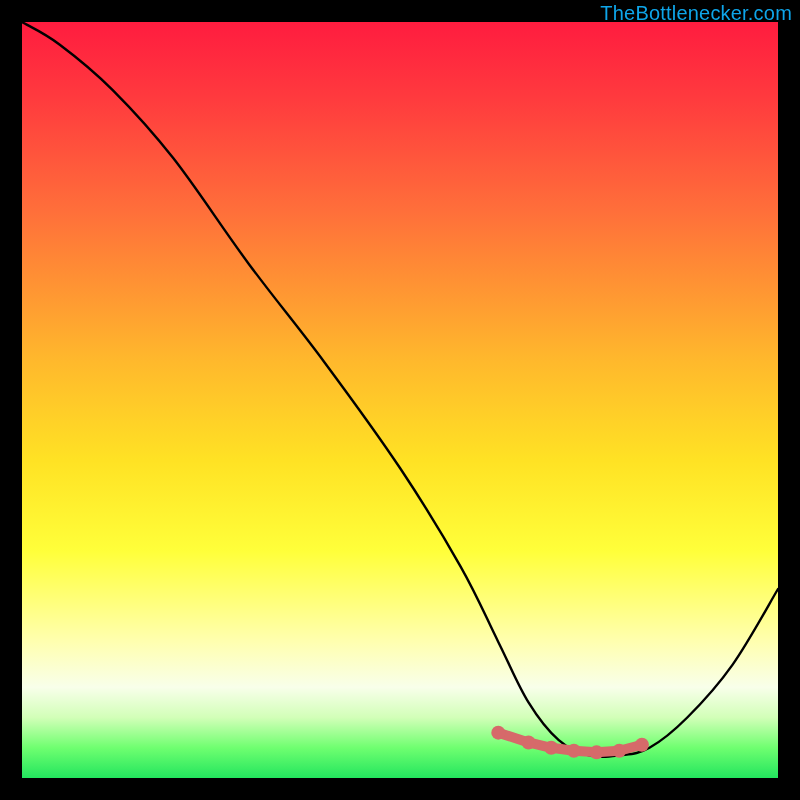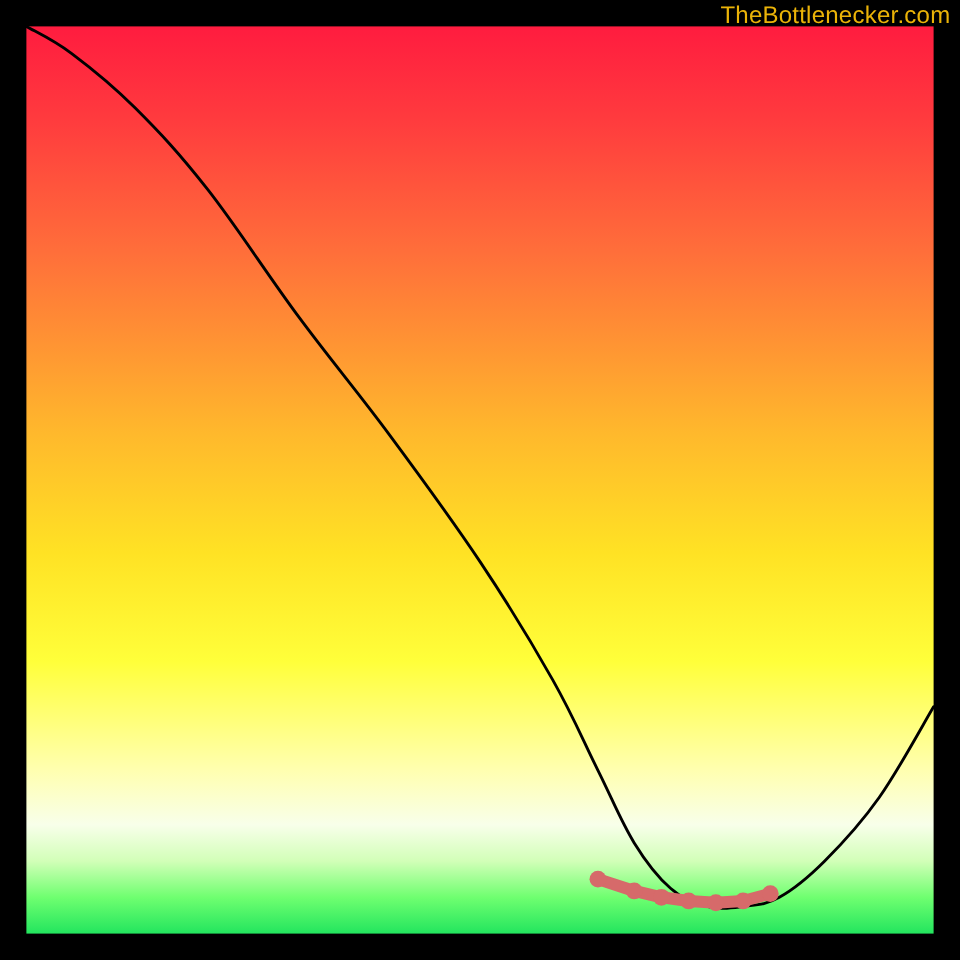--- a/index.html
+++ b/index.html
@@ -43,21 +43,21 @@
     left: 0;
     top: 0;
     width: 756px;
     height: 756px;
     overflow: visible;
   }
   .watermark {
     position: absolute;
     top: 2px;
     right: 8px;
-    color: #eab308;
+    color: #0ea5e9;
     font-size: 20px;
     font-weight: 500;
     letter-spacing: 0.2px;
   }
 </style>
 </head>
 <body>
 
 <div class="frame">
   <div class="watermark">TheBottlenecker.com</div>

